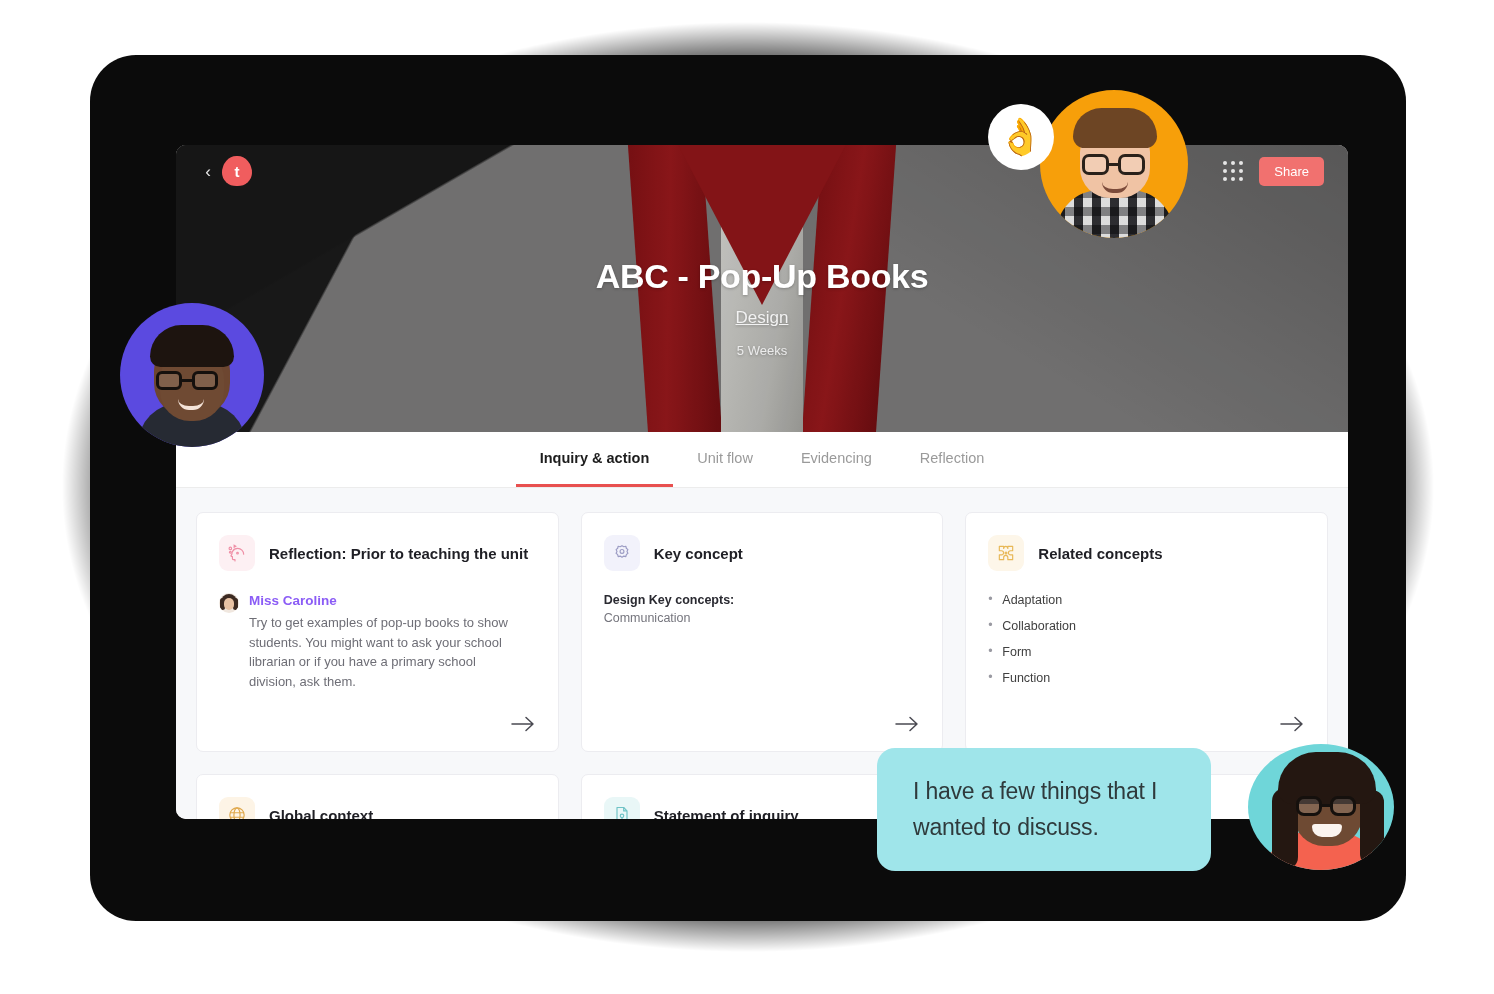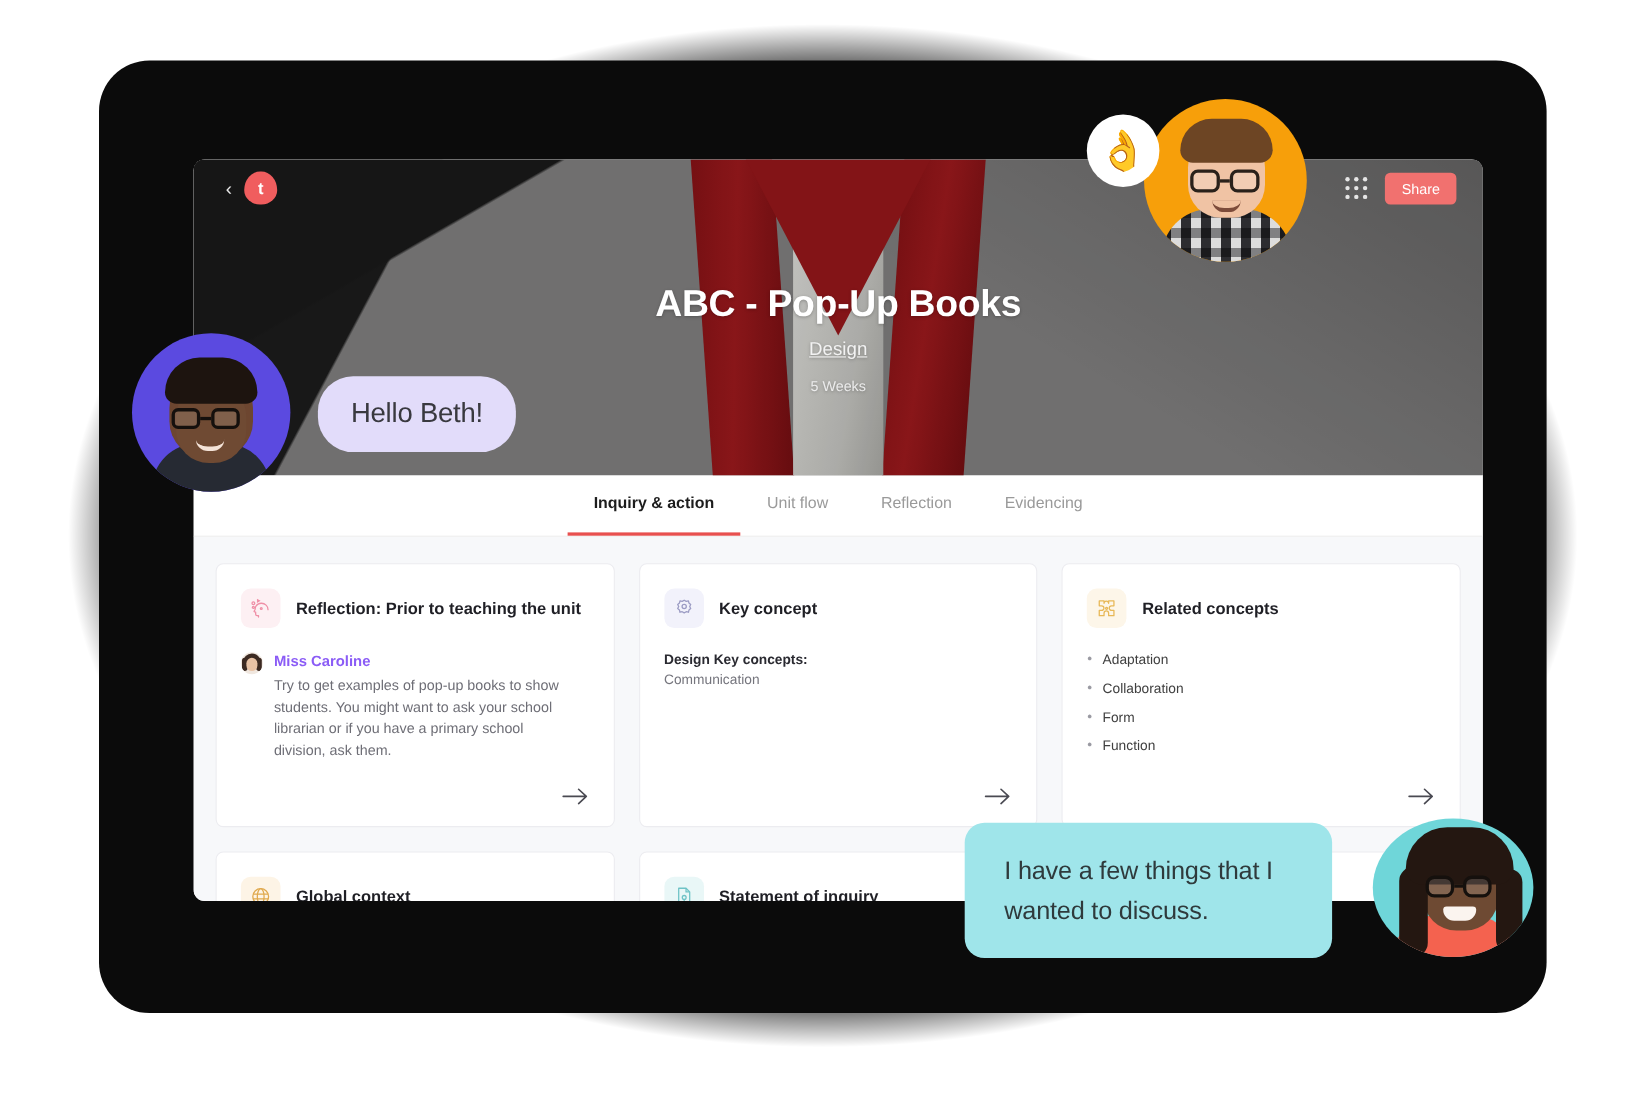--- a/index.html
+++ b/index.html
@@ -322,22 +322,22 @@
       <div class="hero-text">
         <div class="hero-title">ABC - Pop-Up Books</div>
         <div class="hero-sub">Design</div>
         <div class="hero-meta">5 Weeks</div>
       </div>
     </div>
 
     <div class="tabs">
       <div class="tab active">Inquiry &amp; action</div>
       <div class="tab">Unit flow</div>
+      <div class="tab">Evidencing</div>
       <div class="tab">Reflection</div>
-      <div class="tab">Evidencing</div>
     </div>
 
     <div class="board">
 
       <div class="card-grid">
 
         <div class="card">
           <div class="card-head">
             <span class="card-icon ic-pink">
               <svg width="20" height="20" viewBox="0 0 24 24" fill="none" stroke="#ef8fa6" stroke-width="1.4">
@@ -456,21 +456,20 @@
   <div class="avatar-circle" id="avatar-left">
     <i class="body"></i>
       <i class="head"></i>
       <i class="face"></i>
       <i class="hairtop"></i>
     <i class="gl l"></i>
       <i class="gl r"></i>
       <i class="glbridge"></i>
       <i class="smile"></i>
   </div>
-  <div id="bubble-left">Hello Beth!</div>
 
   <div class="avatar-circle" id="avatar-top">
     <i class="shirt"></i>
       <i class="head"></i>
       <i class="hair"></i>
     <i class="gl l"></i>
       <i class="gl r"></i>
       <i class="glbridge"></i>
       <i class="smile"></i>
   </div>

